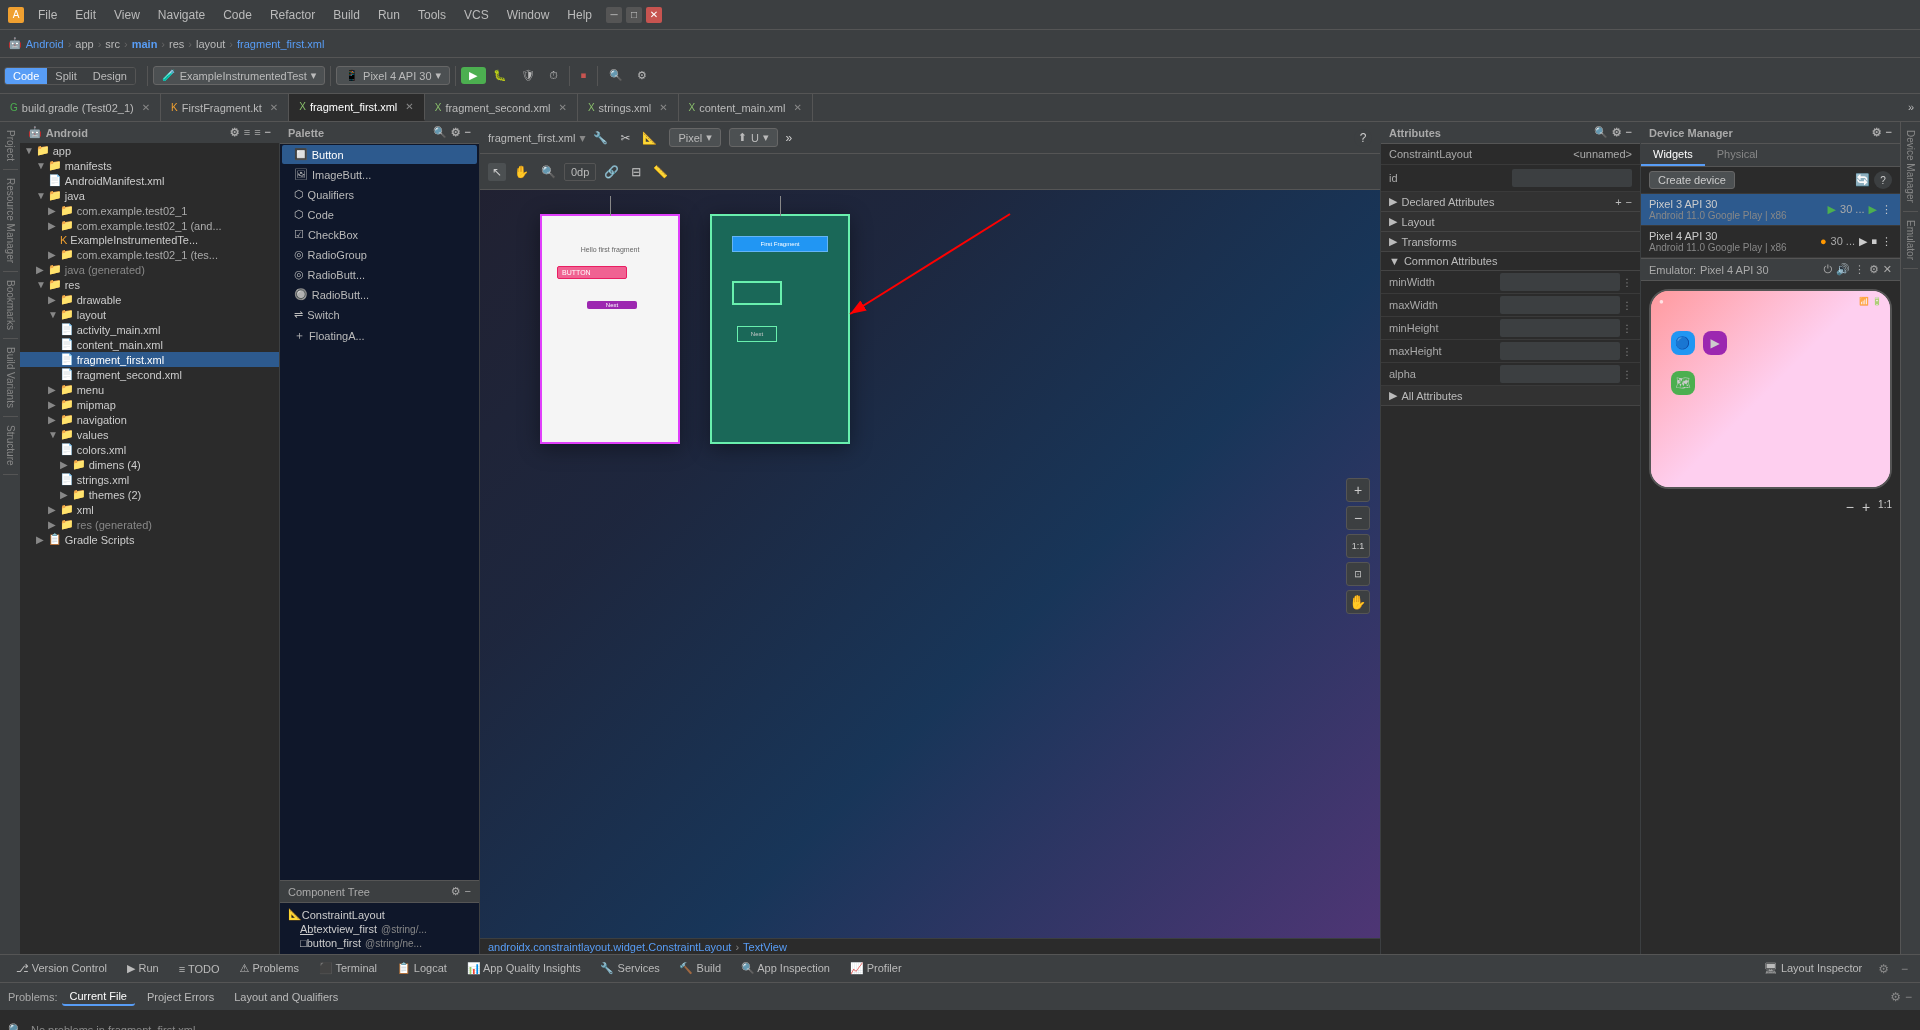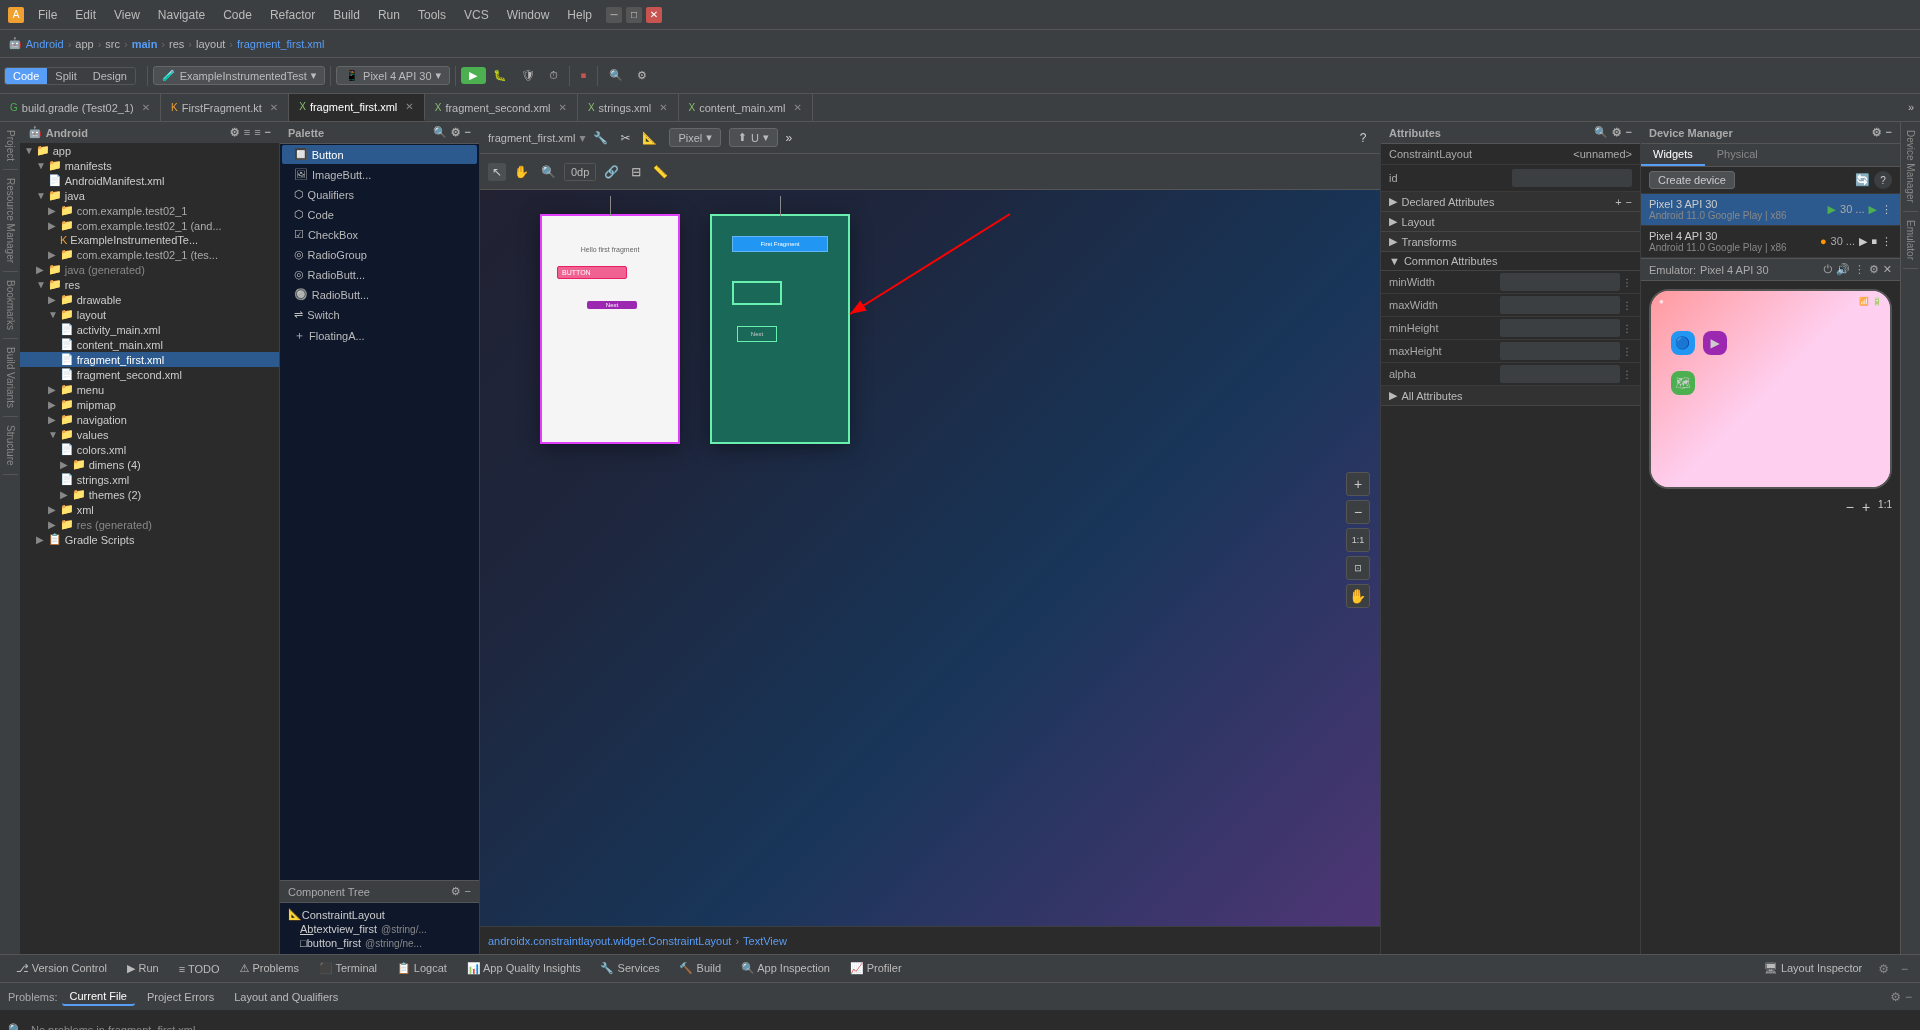--- a/index.html
+++ b/index.html
@@ -151,21 +151,21 @@
     .palette-left { width: 100px; border-right: 1px solid #3c3f41; }
     .palette-right { flex: 1; overflow-y: auto; }
     .palette-right-item { padding: 3px 8px 3px 12px; font-size: 11px; color: #bbb; cursor: pointer; display: flex; align-items: center; gap: 4px; border-radius: 2px; margin: 1px 2px; }
     .palette-right-item.highlighted { background: #2d5a8e; color: #fff; }
 
     
     #zoom-controls { position: absolute; right: 10px; top: 50%; transform: translateY(-50%); display: flex; flex-direction: column; gap: 4px; z-index: 10; }
     .zoom-btn { width: 24px; height: 24px; background: #3c3f41; border: 1px solid #555; color: #ccc; font-size: 14px; display: flex; align-items: center; justify-content: center; cursor: pointer; border-radius: 3px; }
 
     
-    #breadcrumb-bottom { height: 28px; background: #2b2b2b; border-top: 1px solid #3c3f41; display: flex; align-items: center; padding: 0 8px; font-size: 11px; color: #888; }
+    #breadcrumb-bottom { height: 16px; background: #2b2b2b; border-top: 1px solid #3c3f41; display: flex; align-items: center; padding: 0 8px; font-size: 11px; color: #888; }
     #breadcrumb-bottom .sep { margin: 0 4px; }
     #breadcrumb-bottom .link { color: #589df6; cursor: pointer; }
 
     .inline-tab-group { display: flex; border: 1px solid #555; border-radius: 3px; overflow: hidden; }
     .inline-tab { padding: 2px 8px; font-size: 11px; color: #bbb; cursor: pointer; background: #3c3f41; }
     .inline-tab.active { background: #589df6; color: #fff; }
   </style>
 </head>
 <body>
 

